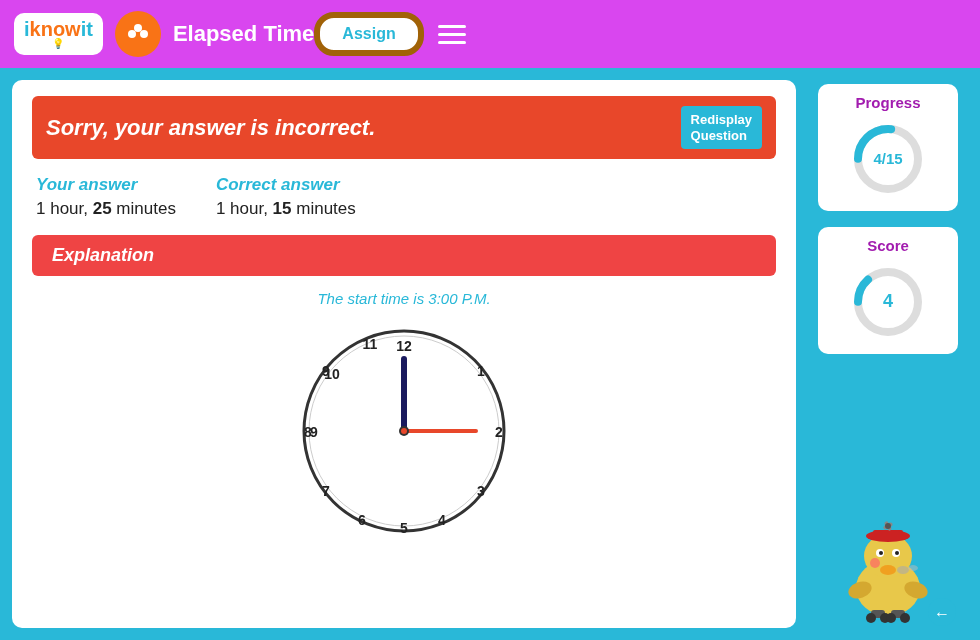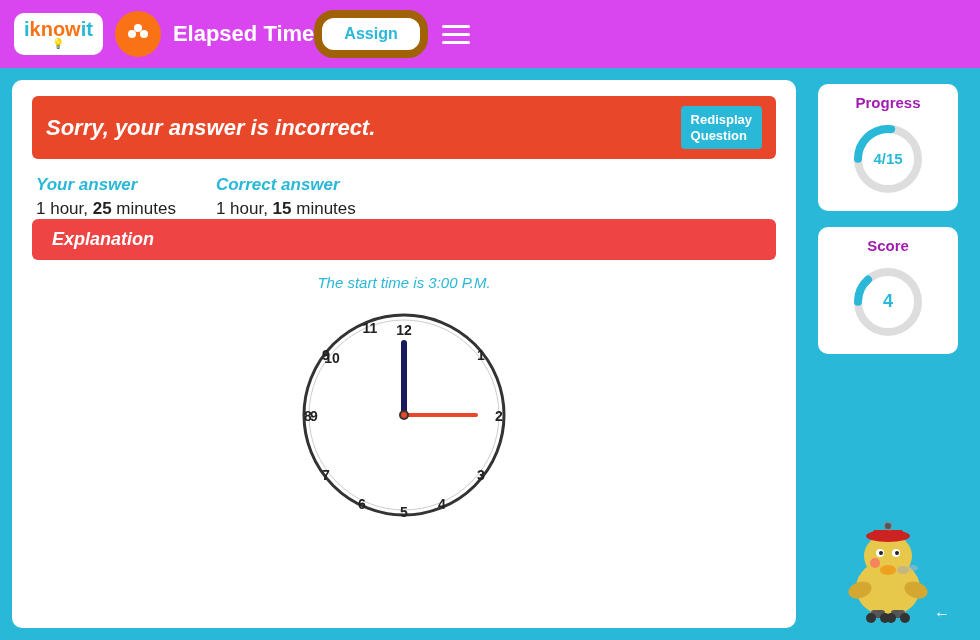--- a/index.html
+++ b/index.html
@@ -57,21 +57,21 @@
       font-weight: bold;
     }
     .header-right {
       display: flex;
       align-items: center;
       gap: 10px;
     }
     .assign-btn {
       background: white;
       color: #29b8d8;
-      border: 8px solid #a16207;
+      border: 6px solid #a16207;
       border-radius: 20px;
       padding: 7px 22px;
       font-size: 16px;
       font-weight: bold;
       cursor: pointer;
     }
     .hamburger-btn {
       background: none;
       border: none;
       cursor: pointer;
@@ -131,20 +131,21 @@
       font-weight: bold;
       cursor: pointer;
       text-align: left;
       line-height: 1.2;
     }
 
     
     .answers-row {
       display: flex;
       gap: 40px;
+      margin-bottom: 16px;
       padding: 0 4px;
     }
     .answer-block { }
     .answer-label {
       color: #29b8d8;
       font-size: 17px;
       font-style: italic;
       font-weight: bold;
       margin-bottom: 4px;
     }

